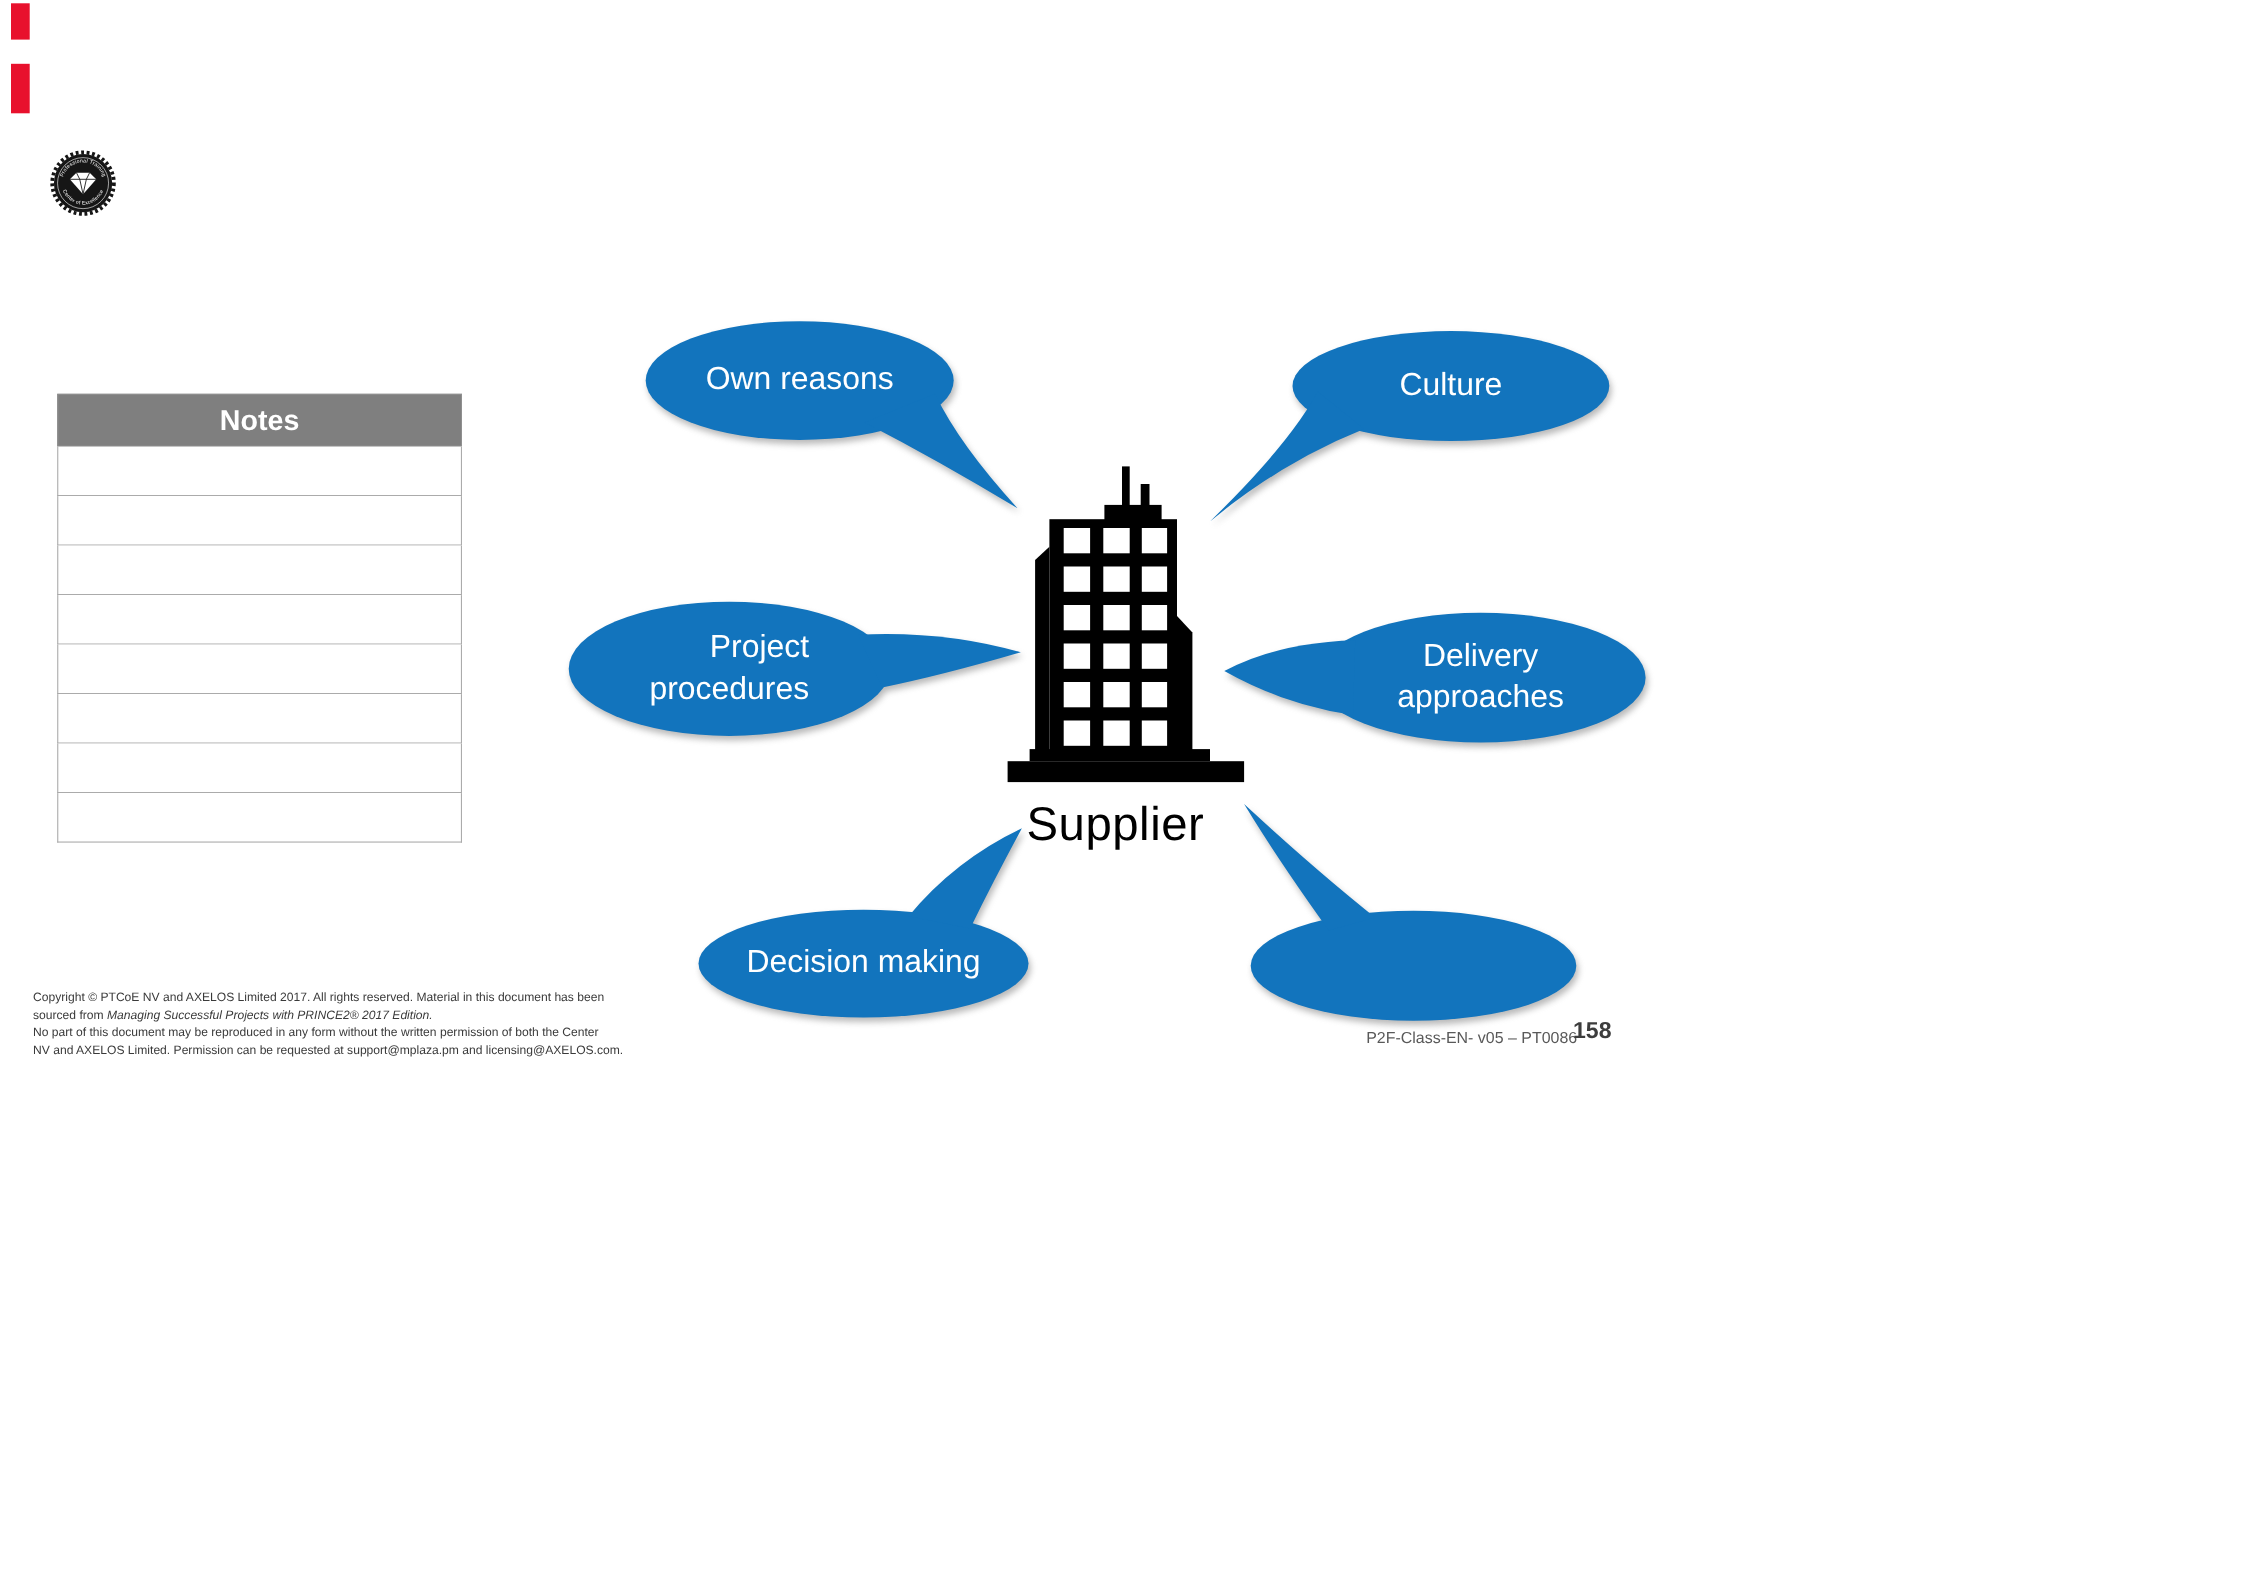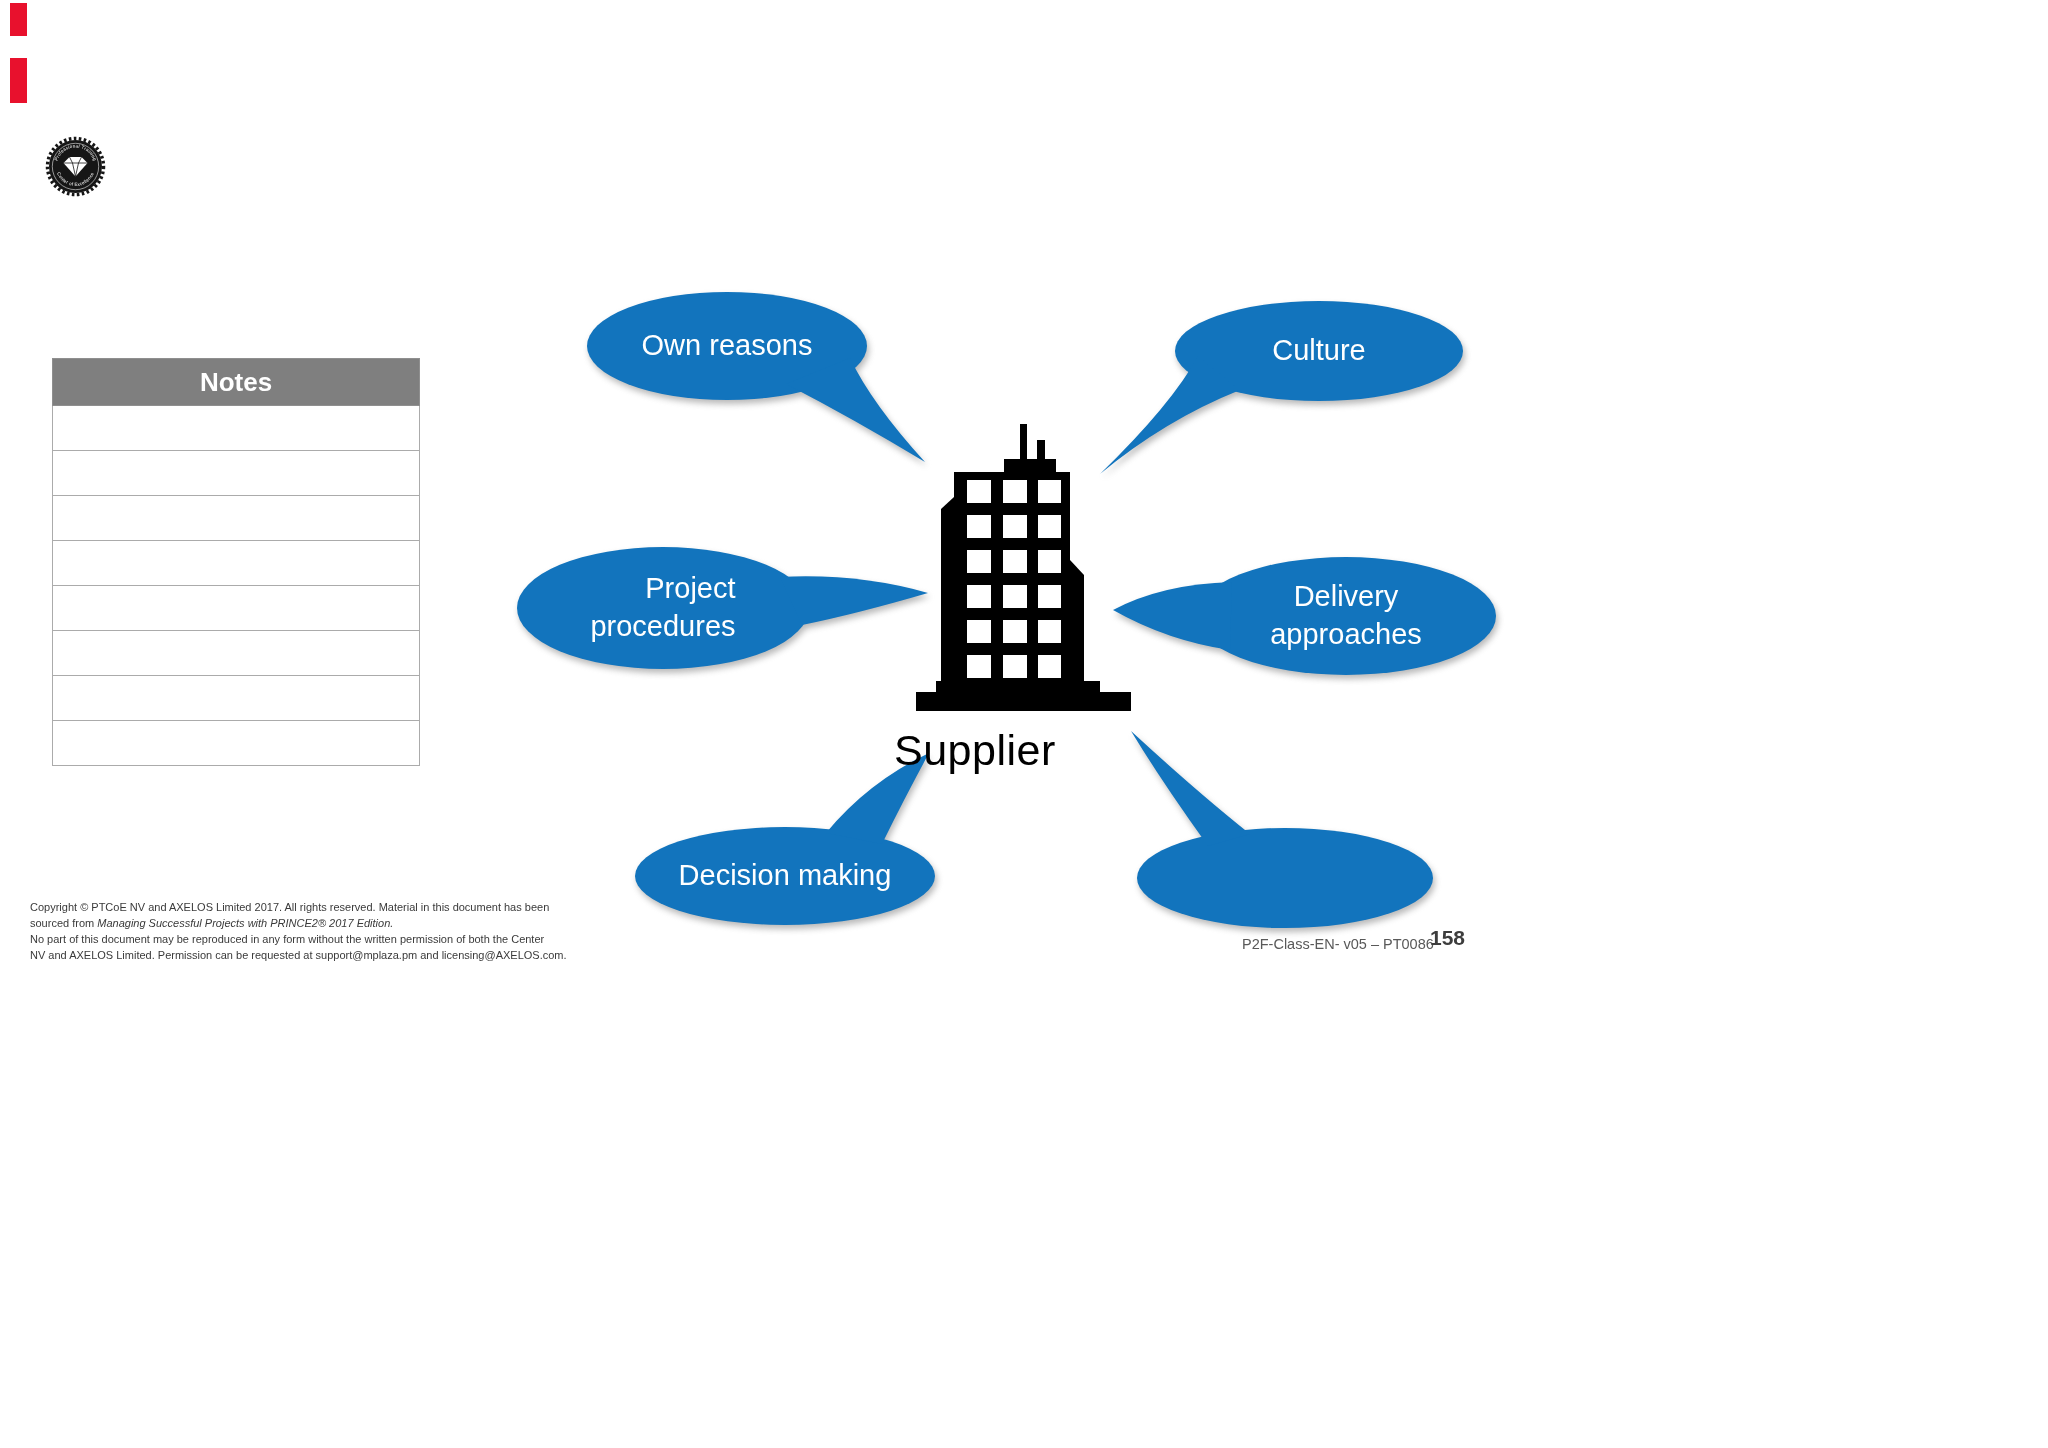--- a/index.html
+++ b/index.html
@@ -36,21 +36,21 @@
     white-space:pre-line;pointer-events:none;
   }
   .lbl-own{left:587px;top:292px;width:280px;height:108px;}
   .lbl-culture{left:1175px;top:301px;width:288px;height:100px;text-align:center;}
   .lbl-project{left:517px;top:547px;width:292px;height:122px;text-align:right;}
   .lbl-delivery{left:1196px;top:557px;width:300px;height:118px;}
   .lbl-decision{left:635px;top:827px;width:300px;height:98px;}
   .lbl-organization{left:1137px;top:828px;width:296px;height:100px;}
 
   .supplier{
-    position:absolute;left:894px;top:726px;width:240px;
+    position:absolute;left:894px;top:726px;width:240px;text-align:center;
     font-size:43px;color:#000000;letter-spacing:0.5px;
   }
 
   
   .copyright{
     position:absolute;left:30px;top:899px;width:540px;
     font-size:11px;line-height:16px;color:#3a3a3a;
   }
   .copyright .it{font-style:italic;}
   .doc-code{position:absolute;left:1242px;top:936px;font-size:14.5px;color:#595959;}

